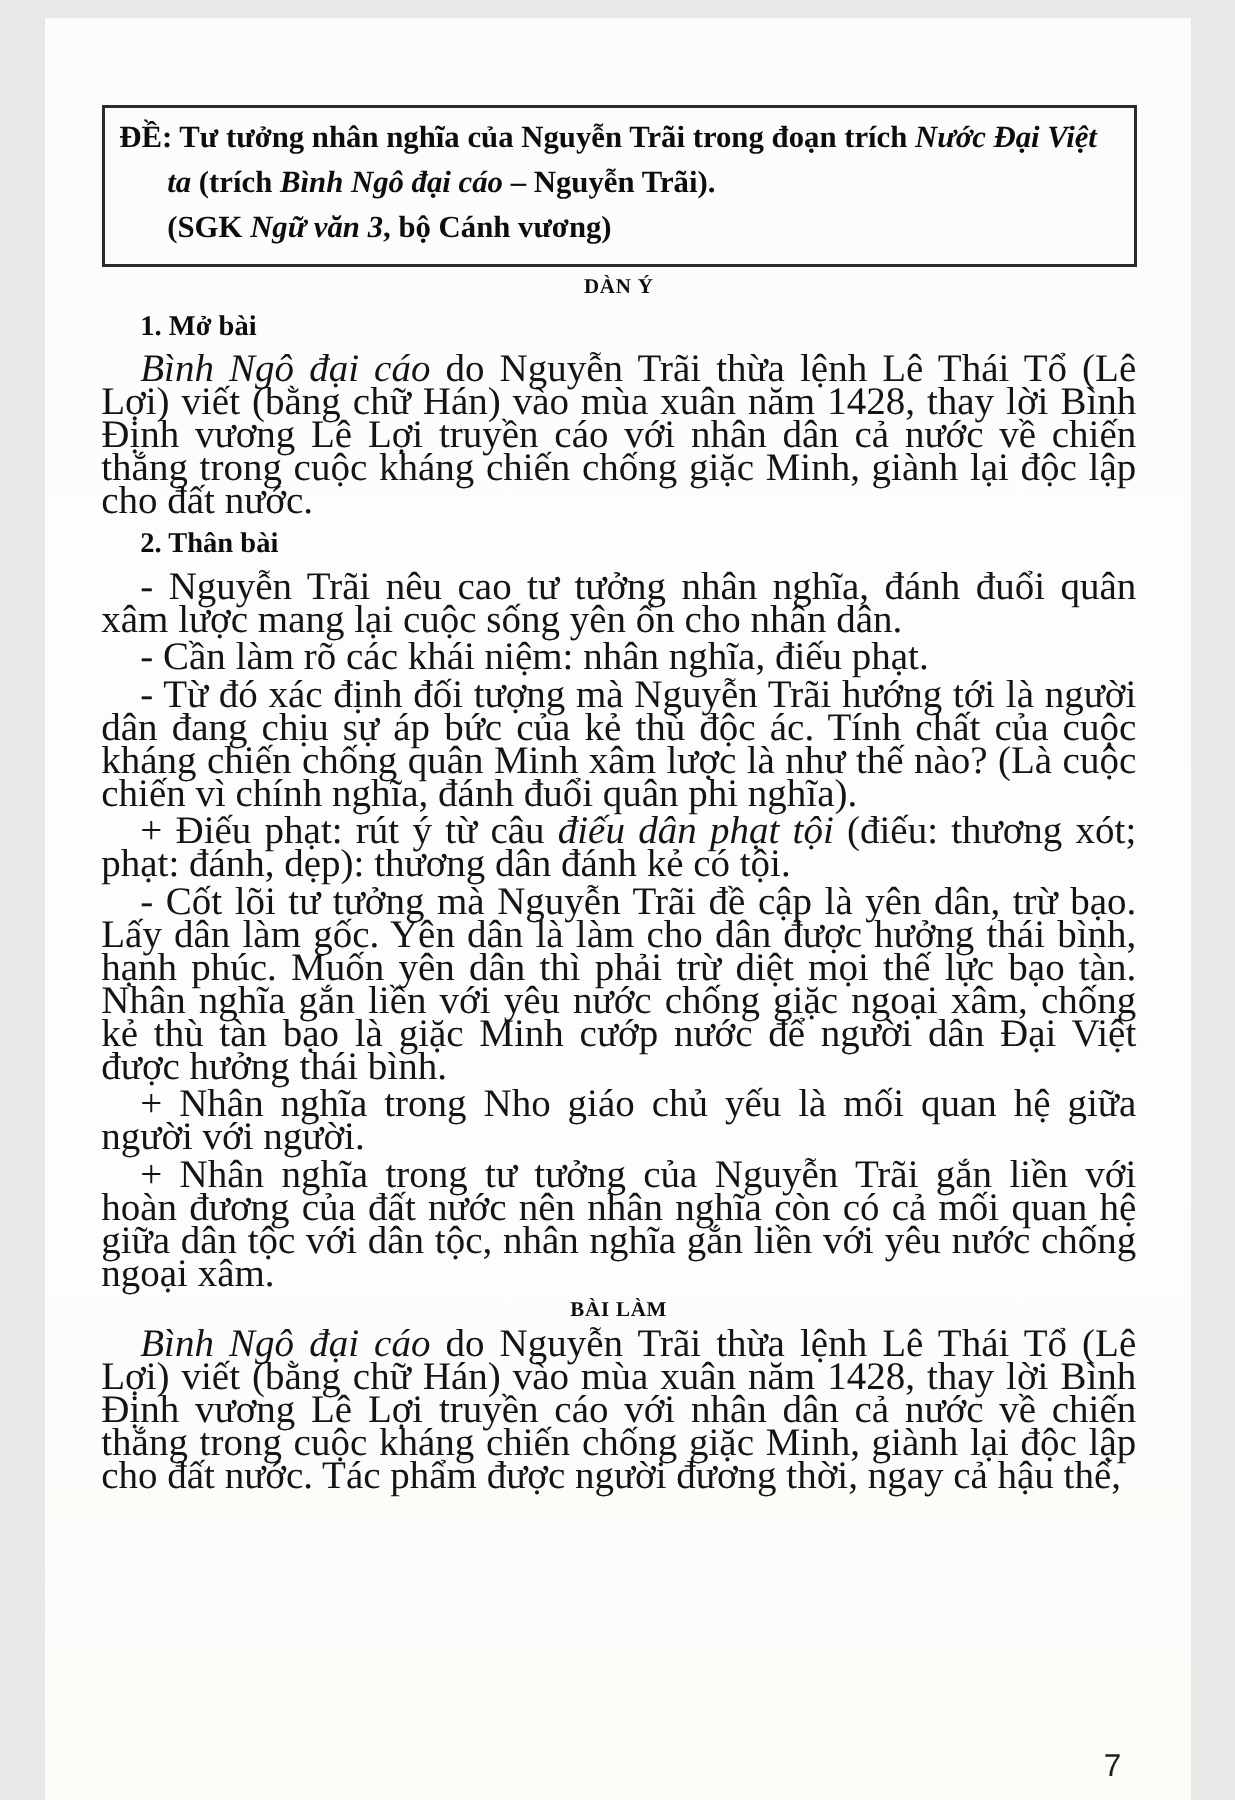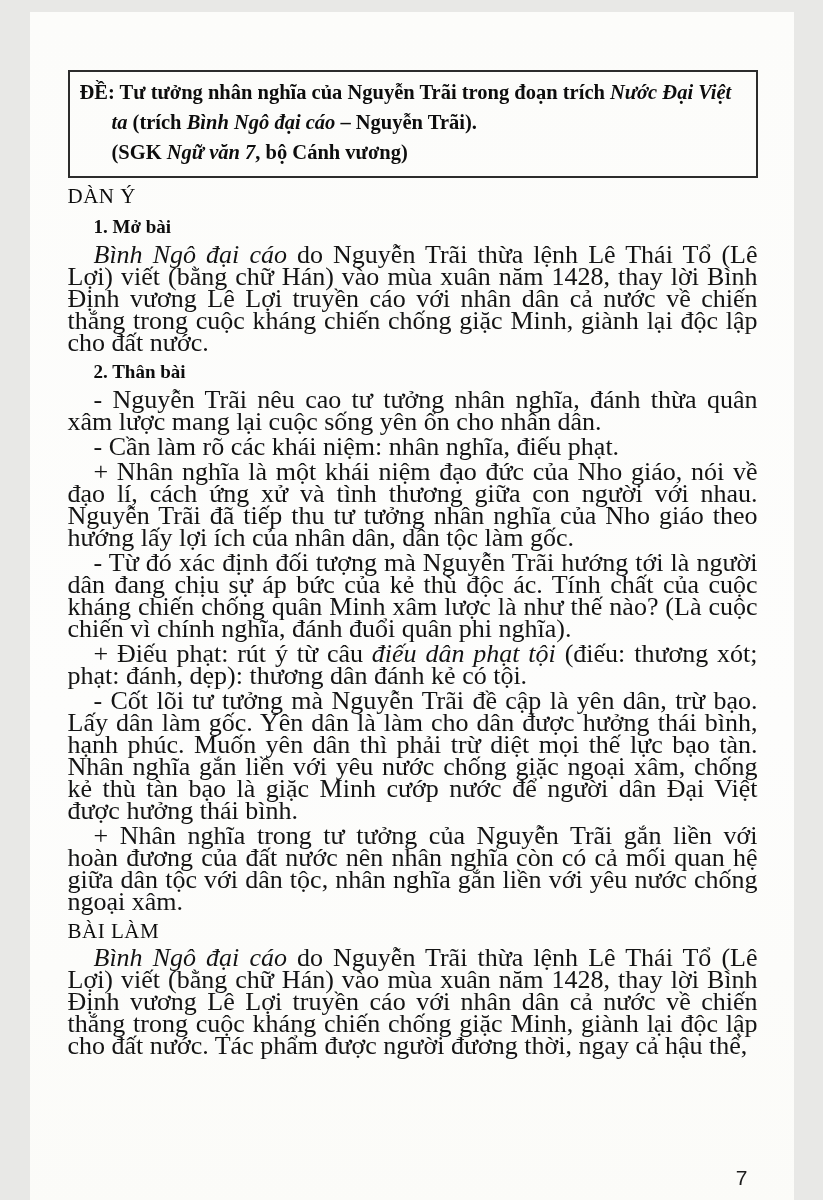--- a/index.html
+++ b/index.html
@@ -29,22 +29,23 @@
   }
   .prompt-main {
     margin: 0;
     padding-left: 32px;
     text-indent: -32px;
   }
   .prompt-source {
     margin: 0 0 0 32px;
   }
   .center-head {
-    font-size: 21px;
-    font-weight: normal;
+    text-align: center;
+    font-size: 14px;
+    font-weight: bold;
     margin: 6px 0 2px 0;
     color: #0d0d0d;
     letter-spacing: 0.5px;
   }
   .sect-heading {
     font-weight: bold;
     font-size: 19px;
     line-height: 28px;
     margin: 4px 0 0 0;
     text-indent: 26px;
@@ -69,44 +70,44 @@
     color: #1c1c1c;
   }
 </style>
 </head>
 <body>
 
 <div class="page">
 
   <div class="prompt-box">
     <p class="prompt-main"><span>ĐỀ: Tư tưởng nhân nghĩa của Nguyễn Trãi trong đoạn trích </span><i>Nước Đại Việt ta</i><span> (trích </span><i>Bình Ngô đại cáo</i><span> – Nguyễn Trãi).</span></p>
-    <p class="prompt-source"><span>(SGK </span><i>Ngữ văn 7</i><span>, bộ Cánh vương)</span></p>
+    <p class="prompt-source"><span>(SGK </span><i>Ngữ văn 3</i><span>, bộ Cánh vương)</span></p>
   </div>
 
   <h1 class="center-head">DÀN Ý</h1>
 
   <p class="sect-heading">1. Mở bài</p>
 
   <p class="para"><i>Bình Ngô đại cáo</i><span> do Nguyễn Trãi thừa lệnh Lê Thái Tổ (Lê Lợi) viết (bằng chữ Hán) vào mùa xuân năm 1428, thay lời Bình Định vương Lê Lợi truyền cáo với nhân dân cả nước về chiến thắng trong cuộc kháng chiến chống giặc Minh, giành lại độc lập cho đất nước.</span></p>
 
   <p class="sect-heading">2. Thân bài</p>
 
-  <p class="para">- Nguyễn Trãi nêu cao tư tưởng nhân nghĩa, đánh thừa quân xâm lược mang lại cuộc sống yên ổn cho nhân dân.</p>
+  <p class="para">- Nguyễn Trãi nêu cao tư tưởng nhân nghĩa, đánh đuổi quân xâm lược mang lại cuộc sống yên ổn cho nhân dân.</p>
 
   <p class="para">- Cần làm rõ các khái niệm: nhân nghĩa, điếu phạt.</p>
 
-  <p class="para">+ Nhân nghĩa là một khái niệm đạo đức của Nho giáo, nói về đạo lí, cách ứng xử và tình thương giữa con người với nhau. Nguyễn Trãi đã tiếp thu tư tưởng nhân nghĩa của Nho giáo theo hướng lấy lợi ích của nhân dân, dân tộc làm gốc.</p>
 
   <p class="para">- Từ đó xác định đối tượng mà Nguyễn Trãi hướng tới là người dân đang chịu sự áp bức của kẻ thù độc ác. Tính chất của cuộc kháng chiến chống quân Minh xâm lược là như thế nào? (Là cuộc chiến vì chính nghĩa, đánh đuổi quân phi nghĩa).</p>
 
   <p class="para"><span>+ Điếu phạt: rút ý từ câu </span><i>điếu dân phạt tội</i><span> (điếu: thương xót; phạt: đánh, dẹp): thương dân đánh kẻ có tội.</span></p>
 
   <p class="para">- Cốt lõi tư tưởng mà Nguyễn Trãi đề cập là yên dân, trừ bạo. Lấy dân làm gốc. Yên dân là làm cho dân được hưởng thái bình, hạnh phúc. Muốn yên dân thì phải trừ diệt mọi thế lực bạo tàn. Nhân nghĩa gắn liền với yêu nước chống giặc ngoại xâm, chống kẻ thù tàn bạo là giặc Minh cướp nước để người dân Đại Việt được hưởng thái bình.</p>
 
 
+  <p class="para">+ Nhân nghĩa trong Nho giáo chủ yếu là mối quan hệ giữa người với người.</p>
 
   <p class="para">+ Nhân nghĩa trong tư tưởng của Nguyễn Trãi gắn liền với hoàn đương của đất nước nên nhân nghĩa còn có cả mối quan hệ giữa dân tộc với dân tộc, nhân nghĩa gắn liền với yêu nước chống ngoại xâm.</p>
 
   <h1 class="center-head">BÀI LÀM</h1>
 
   <p class="para"><i>Bình Ngô đại cáo</i><span> do Nguyễn Trãi thừa lệnh Lê Thái Tổ (Lê Lợi) viết (bằng chữ Hán) vào mùa xuân năm 1428, thay lời Bình Định vương Lê Lợi truyền cáo với nhân dân cả nước về chiến thắng trong cuộc kháng chiến chống giặc Minh, giành lại độc lập cho đất nước. Tác phẩm được người đương thời, ngay cả hậu thế,</span></p>
 
   <div class="page-number">7</div>
 
 </div>

